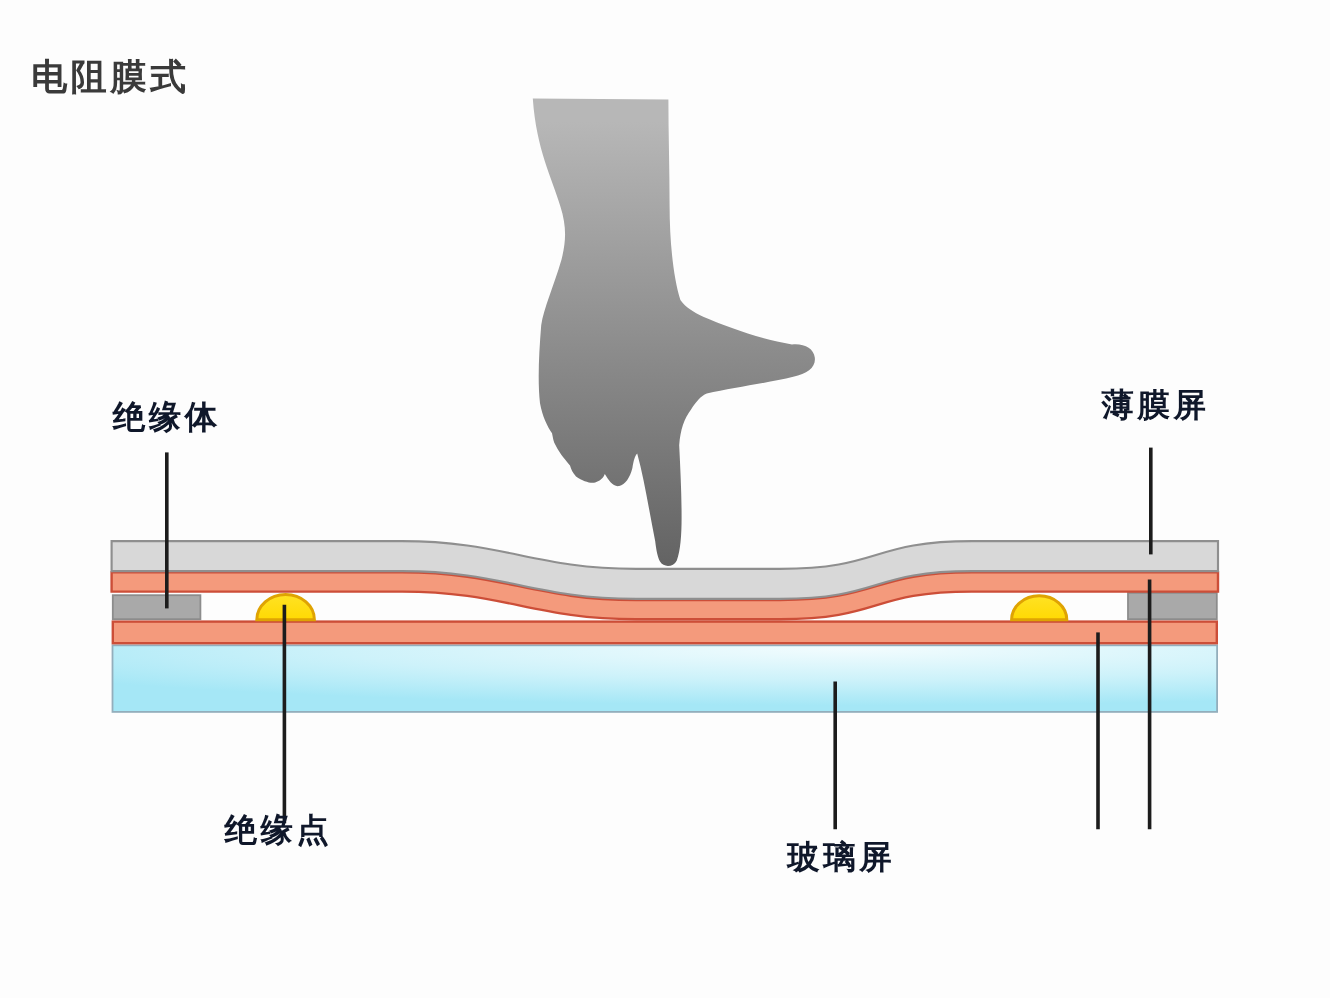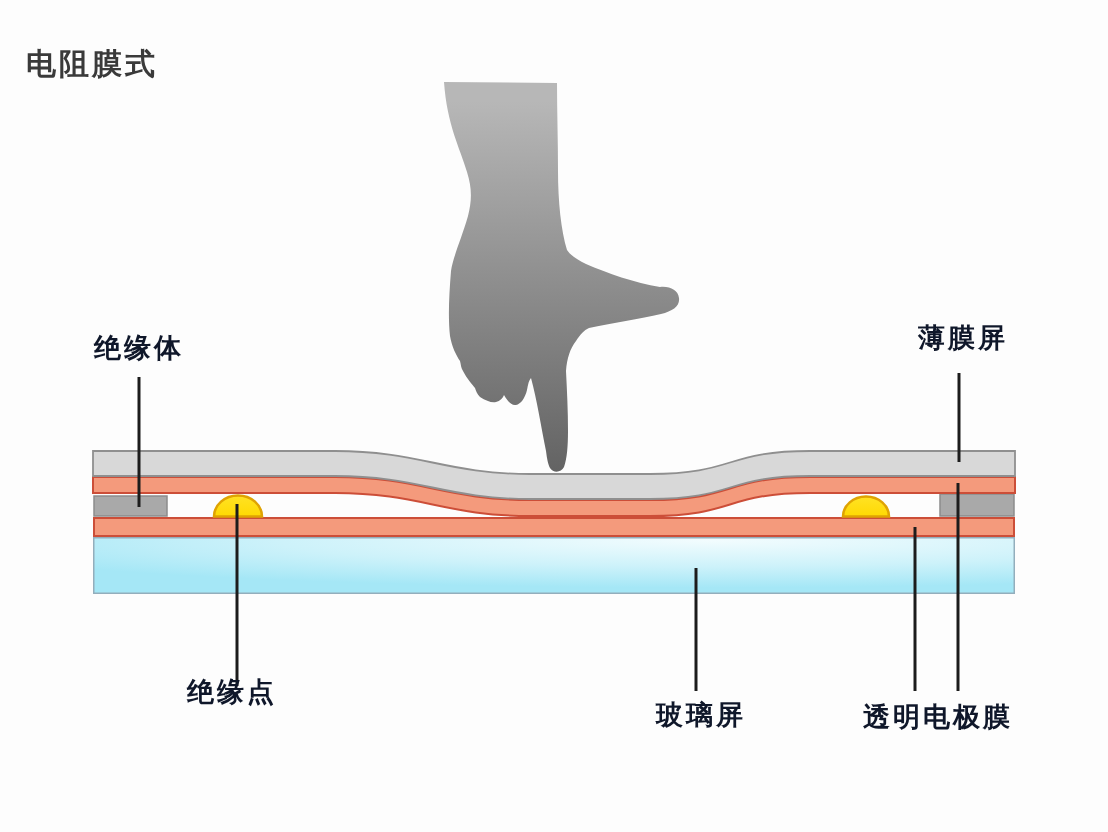--- a/index.html
+++ b/index.html
@@ -120,15 +120,14 @@
   <div class="title">电阻膜式</div>
 
   <div class="lbl lbl-insulator">绝缘体</div>
 
   <div class="lbl lbl-film">薄膜屏</div>
 
   <div class="lbl lbl-point">绝缘点</div>
 
   <div class="lbl lbl-glass">玻璃屏</div>
 
-  <div class="lbl lbl-electrode">透明电极膜</div>
 
 </div>
 
 </body></html>

